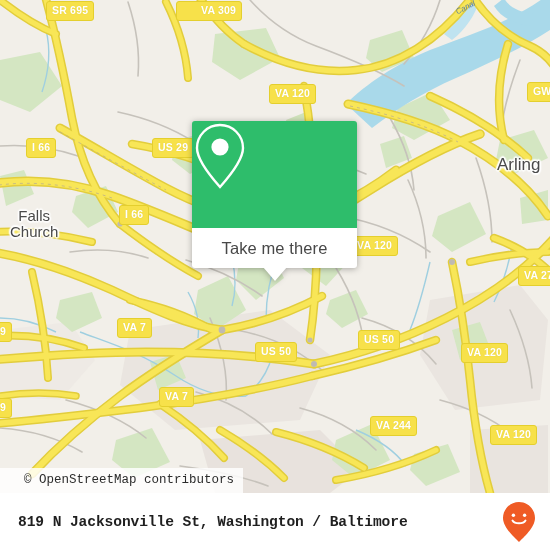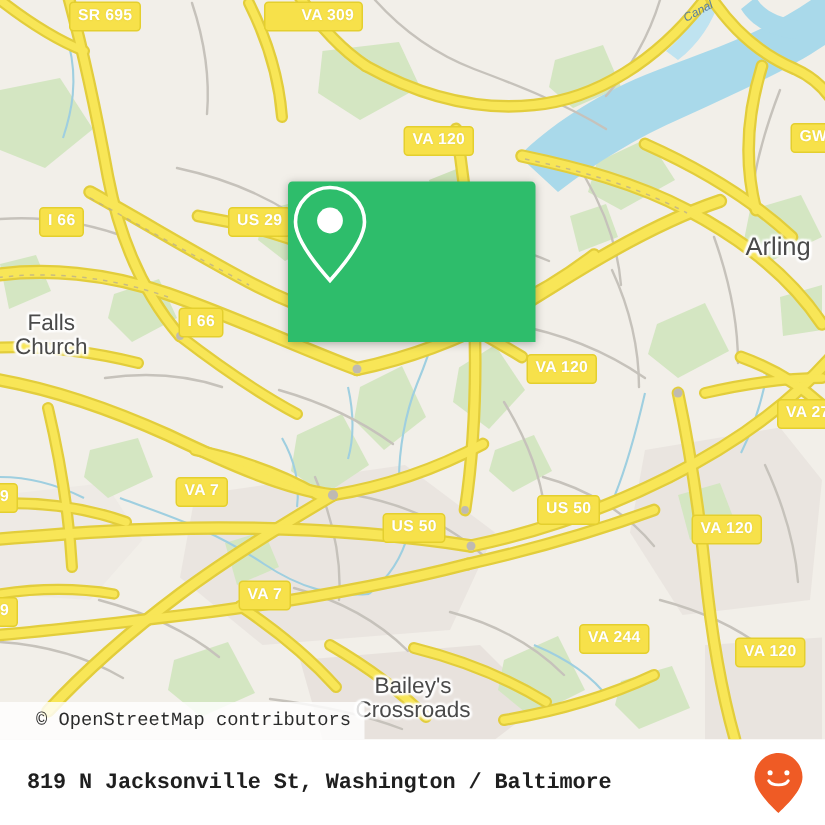--- a/index.html
+++ b/index.html
@@ -360,48 +360,50 @@
           <circle cx="310" cy="340" r="2.6"></circle>
         </g>
       </g>
     </svg>
 
     <div class="water-label" style="left:455px; top:3px; transform:rotate(-28deg);">Canal</div>
 
     <div class="place" style="left:10px; top:208px;">Falls
 Church</div>
     <div class="place" style="left:497px; top:156px; font-size:17px;">Arling</div>
-    <div class="place" style="left:237px; top:450px;">Bailey's
-Crossroads</div>
 
     <div class="shield" style="left:14px;  top:1px;margin-left:32px;">SR 695</div>
     <div class="shield" style="left:176px; top:1px;padding-left:24px;">VA 309</div>
     <div class="shield" style="left:527px; top:82px;">GWM</div>
     <div class="shield" style="left:269px; top:84px;">VA 120</div>
     <div class="shield" style="left:26px;  top:138px;">I 66</div>
     <div class="shield" style="left:152px; top:138px;">US 29</div>
     <div class="shield" style="left:119px; top:205px;">I 66</div>
     <div class="shield" style="left:351px; top:236px;">VA 120</div>
     <div class="shield" style="left:518px; top:266px;">VA 27</div>
     <div class="shield" style="left:117px; top:318px;">VA 7</div>
     <div class="shield" style="left:-6px; top:322px;">9</div>
     <div class="shield" style="left:255px; top:342px;">US 50</div>
     <div class="shield" style="left:358px; top:330px;">US 50</div>
     <div class="shield" style="left:461px; top:343px;">VA 120</div>
     <div class="shield" style="left:159px; top:387px;">VA 7</div>
     <div class="shield" style="left:-6px; top:398px;">9</div>
-    <div class="shield" style="left:386px; top:416px;">VA 244</div>
+    <div class="shield" style="left:370px; top:416px;">VA 244</div>
     <div class="shield" style="left:490px; top:425px;">VA 120</div>
 
     <div id="callout">
       <div id="callout-head">
         <svg width="56" height="70" viewBox="0 0 56 70">
           <path d="M28 4 C15.3 4 5 14.3 5 27 C5 39.5 20 57 28 66 C36 57 51 39.5 51 27 C51 14.3 40.7 4 28 4 Z" fill="none" stroke="#ffffff" stroke-width="2.4"></path>
           <circle cx="28" cy="26" r="8.6" fill="#ffffff"></circle>
         </svg>
+      </div>
+      <div id="callout-body">
+        <span id="callout-label">Take me there</span>
+        <div id="callout-tail"></div>
       </div>
     </div>
 
     <div id="attribution">© OpenStreetMap contributors</div>
   </div>
 
   <div id="footer">
     <div id="footer-address">819 N Jacksonville St, Washington / Baltimore</div>
 
     <div id="brand">

